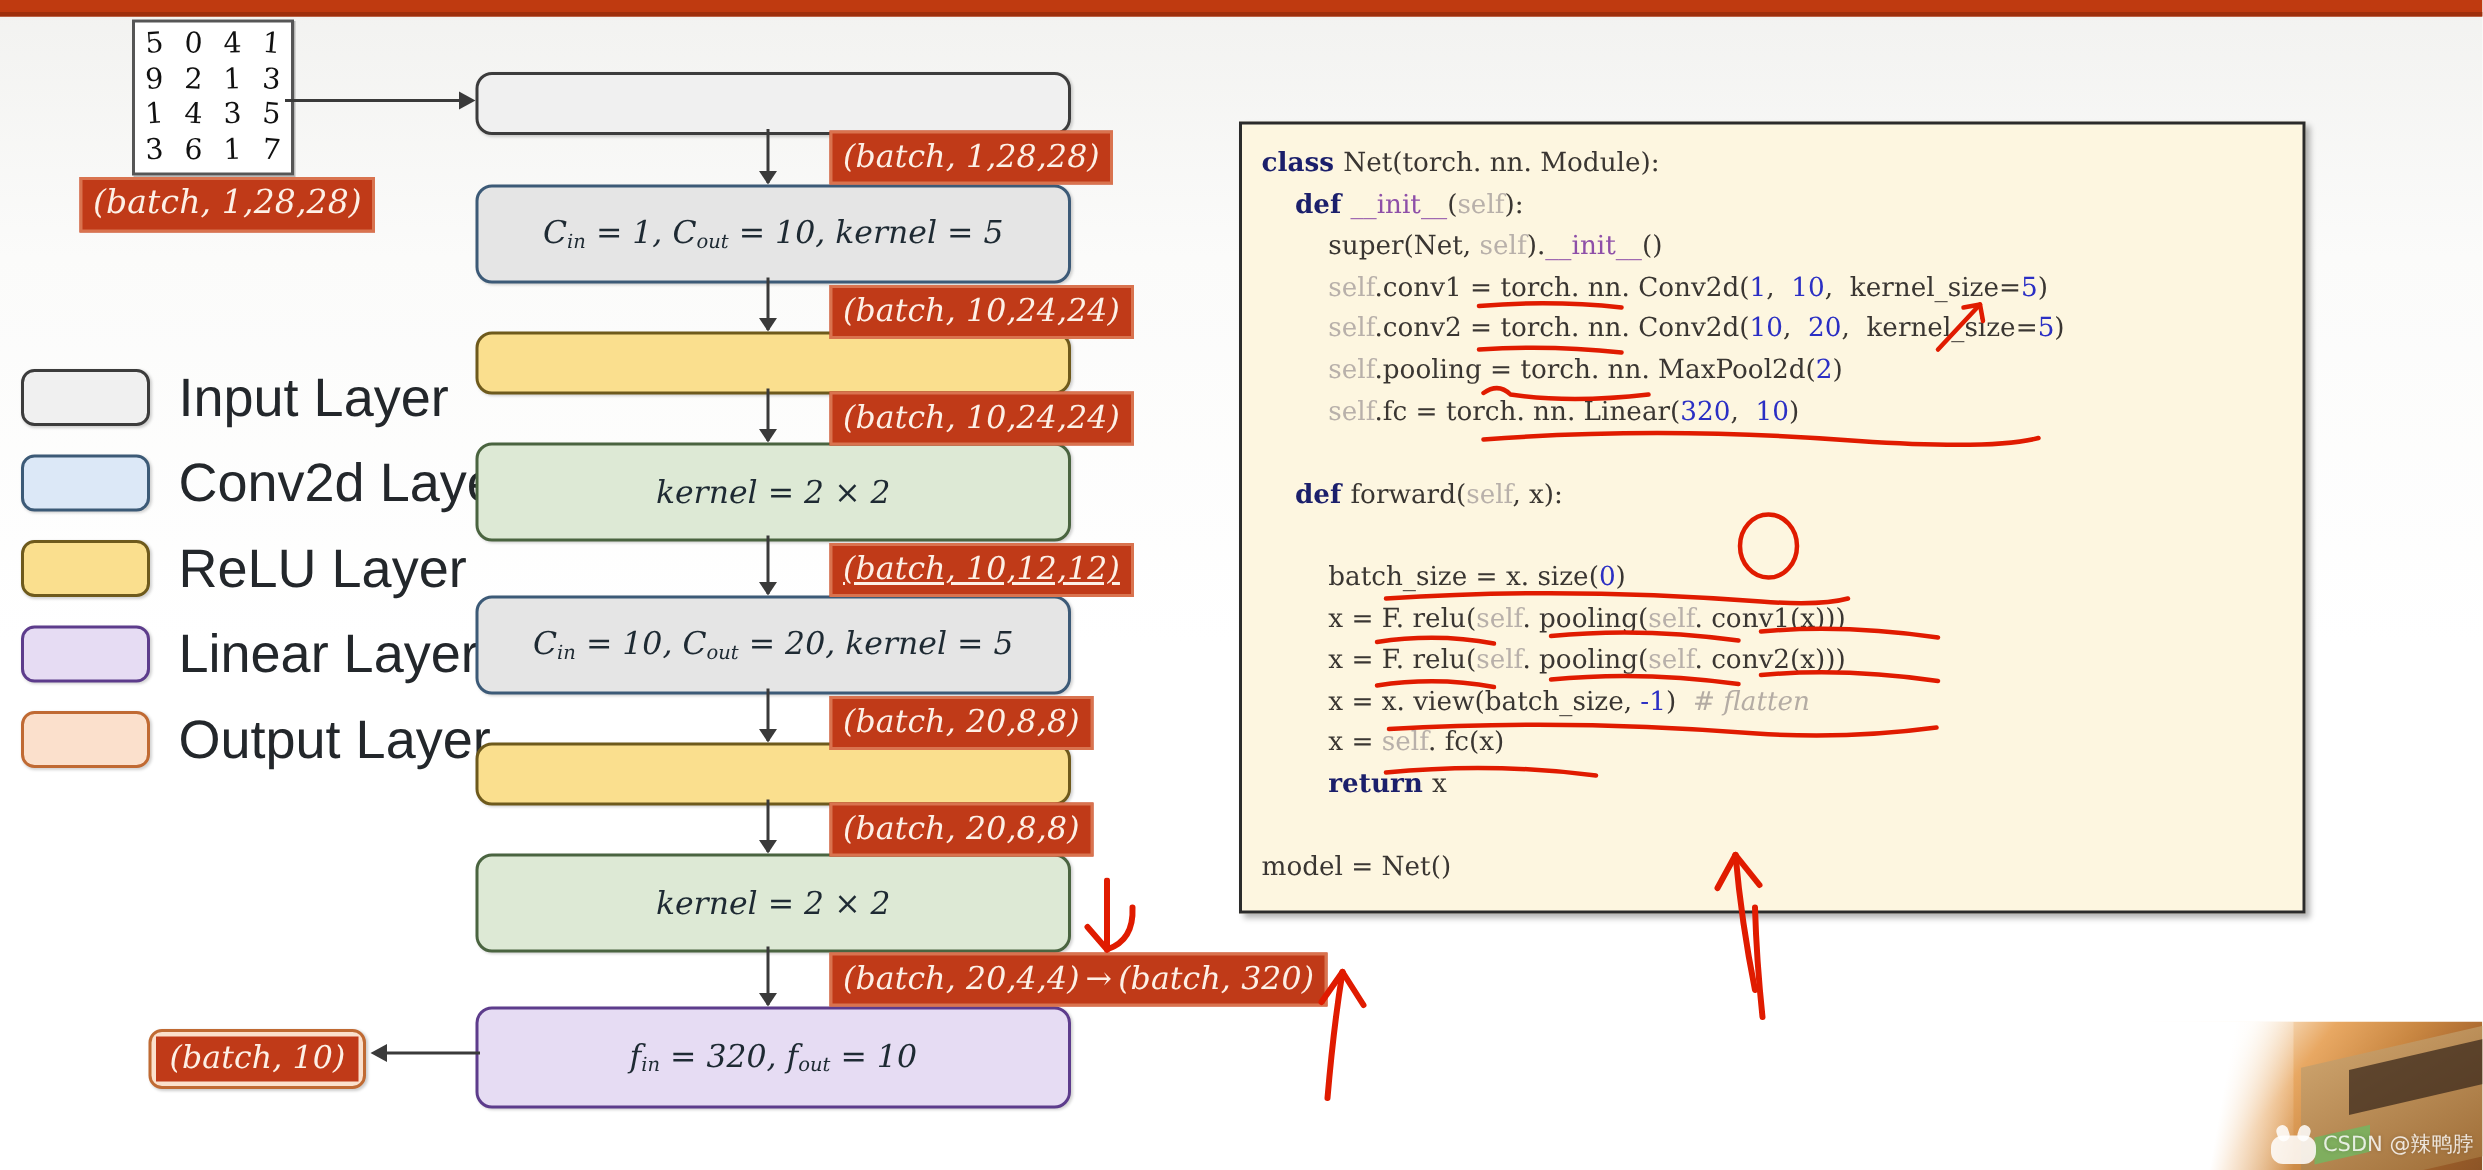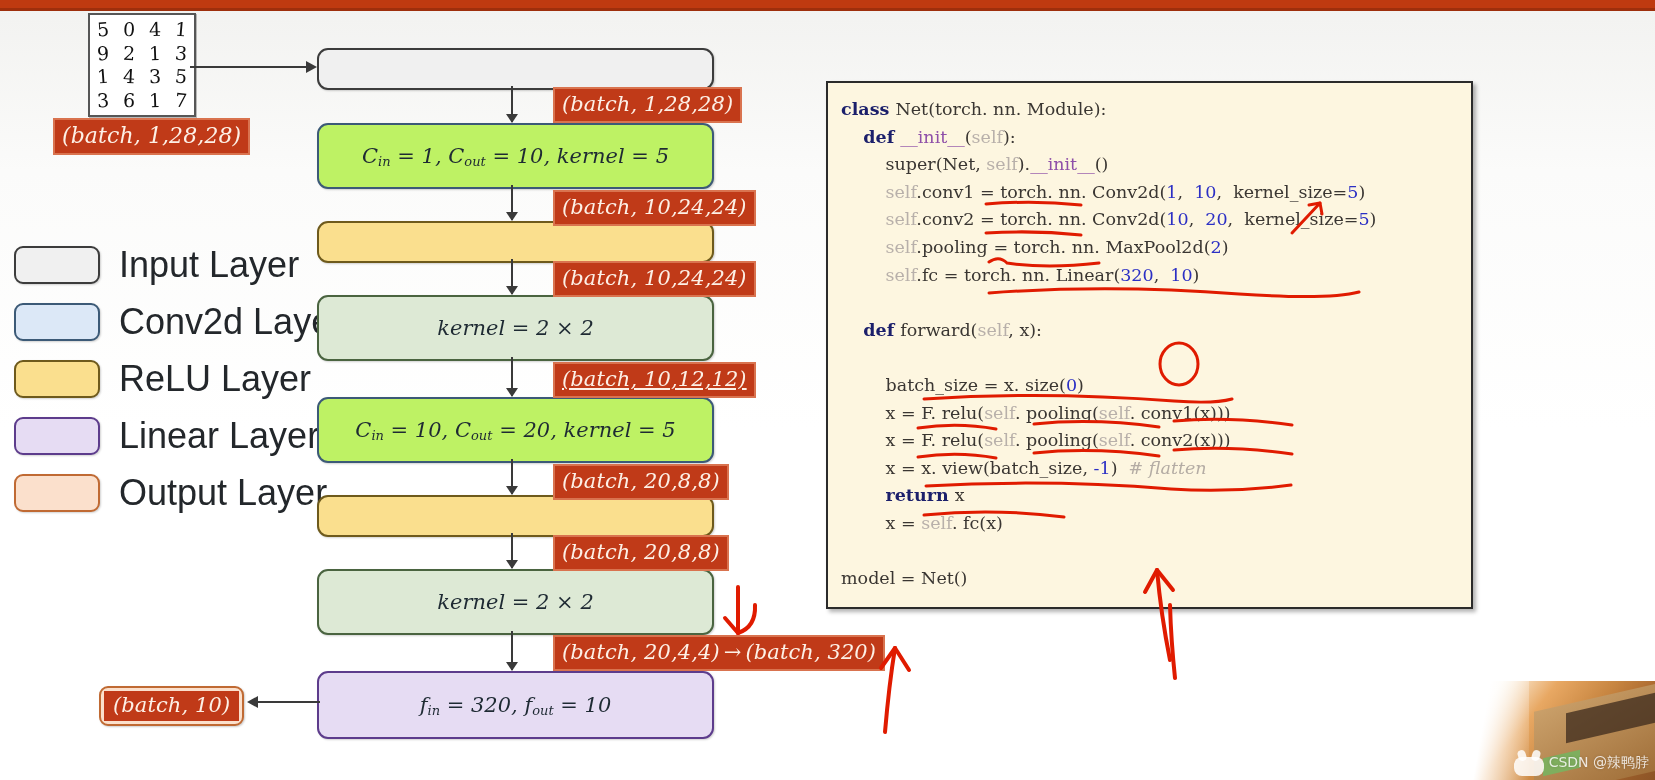--- a/index.html
+++ b/index.html
@@ -31,39 +31,39 @@
   .tag .arrw{font-style:normal;padding:0 4px;}
 
   
   .box{position:absolute;left:317px;width:393px;border-radius:11px;
        display:flex;align-items:center;justify-content:center;
        font-family:"DejaVu Serif",serif;font-style:italic;font-size:21px;color:#1e2a33;
        box-shadow:1px 1px 2px rgba(0,0,0,.18);}
   .box i{font-style:italic;}
   .box sub{font-size:13px;font-style:italic;vertical-align:-3px;}
   .b-input {background:#f0f0f0;border:2px solid #3c3c3c;}
-  .b-conv  {background:#bef264;border:2px solid #3c5a77;}
+  .b-conv  {background:#e5e5e5;border:2px solid #3c5a77;}
   .b-relu  {background:#fadf8e;border:2px solid #6e5a1c;}
   .b-pool  {background:#dde9d5;border:2px solid #4a6440;}
   .b-linear{background:#e6dcf3;border:2px solid #5d3c8c;}
 
   
   .conn{position:absolute;left:511px;width:2px;background:#3a3a3a;}
   .conn::after{content:"";position:absolute;left:-5px;bottom:-1px;
       border-left:6px solid transparent;border-right:6px solid transparent;
       border-top:9px solid #3a3a3a;}
 
   
   #legend{position:absolute;left:14px;top:236px;}
   .lg-row{display:flex;align-items:center;height:57px;}
   .lg-sw{width:82px;height:34px;border-radius:9px;box-shadow:1px 1px 2px rgba(0,0,0,.18);}
   .lg-lb{margin-left:19px;font-size:36px;color:#23272b;font-family:"Liberation Sans",sans-serif;}
 
   
-  #code{position:absolute;left:826px;top:81px;width:647px;height:528px;
+  #code{position:absolute;left:826px;top:81px;width:711px;height:528px;
         background:#fdf6e0;border:2px solid #2b2b2b;
         box-shadow:3px 3px 4px rgba(0,0,0,.3);
         font-family:"DejaVu Serif",serif;font-size:17.5px;line-height:27.6px;
         padding:13px 0 0 13px;color:#3a3632;box-sizing:border-box;overflow:hidden;}
   #code .ln{white-space:pre;position:relative;}
   .kw{color:#1b1f6b;font-weight:bold;}
   .dun{color:#8e4fa8;}
   .slf{color:#b8b0aa;}
   .num{color:#2b2fc4;}
   .cmt{color:#b4aca4;font-style:italic;}
@@ -208,22 +208,22 @@
     <div class="ln"><span>        </span><span class="slf">self</span><span>.conv2 = torch. nn. Conv2d(</span><span class="num">10</span><span>,  </span><span class="num">20</span><span>,  kernel_size=</span><span class="num">5</span><span>)</span></div>
     <div class="ln"><span>        </span><span class="slf">self</span><span>.pooling = torch. nn. MaxPool2d(</span><span class="num">2</span><span>)</span></div>
     <div class="ln"><span>        </span><span class="slf">self</span><span>.fc = torch. nn. Linear(</span><span class="num">320</span><span>,  </span><span class="num">10</span><span>)</span></div>
     <div class="ln">&nbsp;</div>
     <div class="ln"><span>    </span><span class="kw">def </span><span>forward(</span><span class="slf">self</span><span>, x):</span></div>
     <div class="ln"><span>        </span></div>
     <div class="ln"><span>        batch_size = x. size(</span><span class="num">0</span><span>)</span></div>
     <div class="ln"><span>        x = F. relu(</span><span class="slf">self</span><span>. pooling(</span><span class="slf">self</span><span>. conv1(x)))</span></div>
     <div class="ln"><span>        x = F. relu(</span><span class="slf">self</span><span>. pooling(</span><span class="slf">self</span><span>. conv2(x)))</span></div>
     <div class="ln"><span>        x = x. view(batch_size, </span><span class="num">-1</span><span>)  </span><span class="cmt"># flatten</span></div>
+    <div class="ln"><span>        x = </span><span class="slf">self</span><span>. fc(x)</span></div>
     <div class="ln"><span>        </span><span class="kw">return </span><span>x</span></div>
-    <div class="ln"><span>        x = </span><span class="slf">self</span><span>. fc(x)</span></div>
     <div class="ln">&nbsp;</div>
     <div class="ln"><span>model = Net()</span></div>
   </div>
 
 <svg style="position:absolute;left:826px;top:81px;pointer-events:none" width="760" height="600">
   <g stroke="#e01b00" fill="none" stroke-width="3" stroke-linecap="round">
 
     <path d="M160,123 q48,-4 95,1"></path>
 
     <path d="M160,152 q48,-3 95,2"></path>

